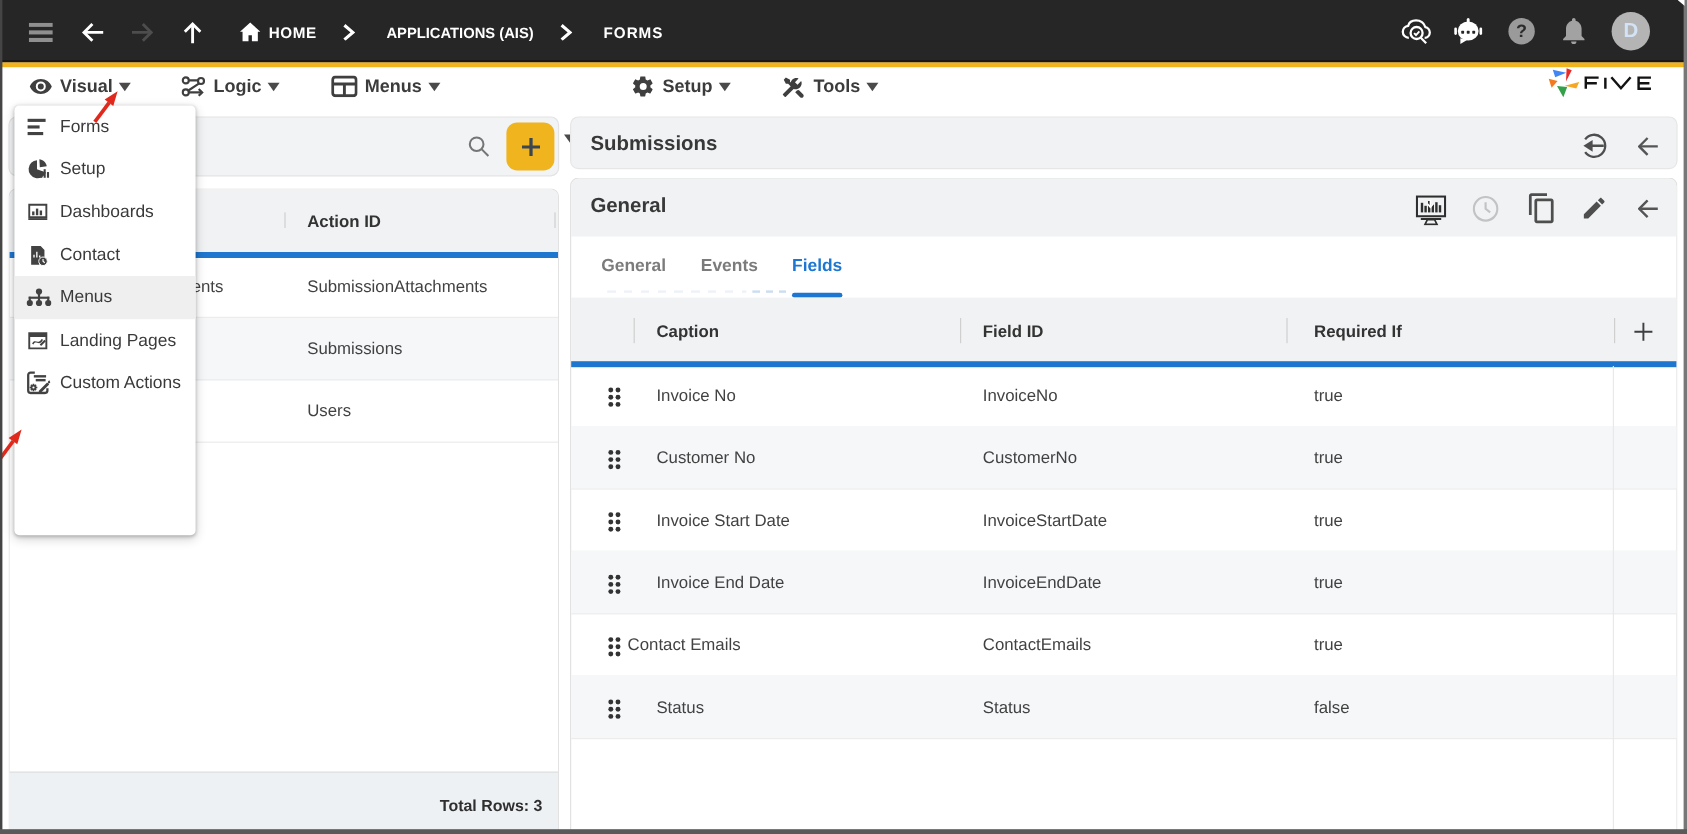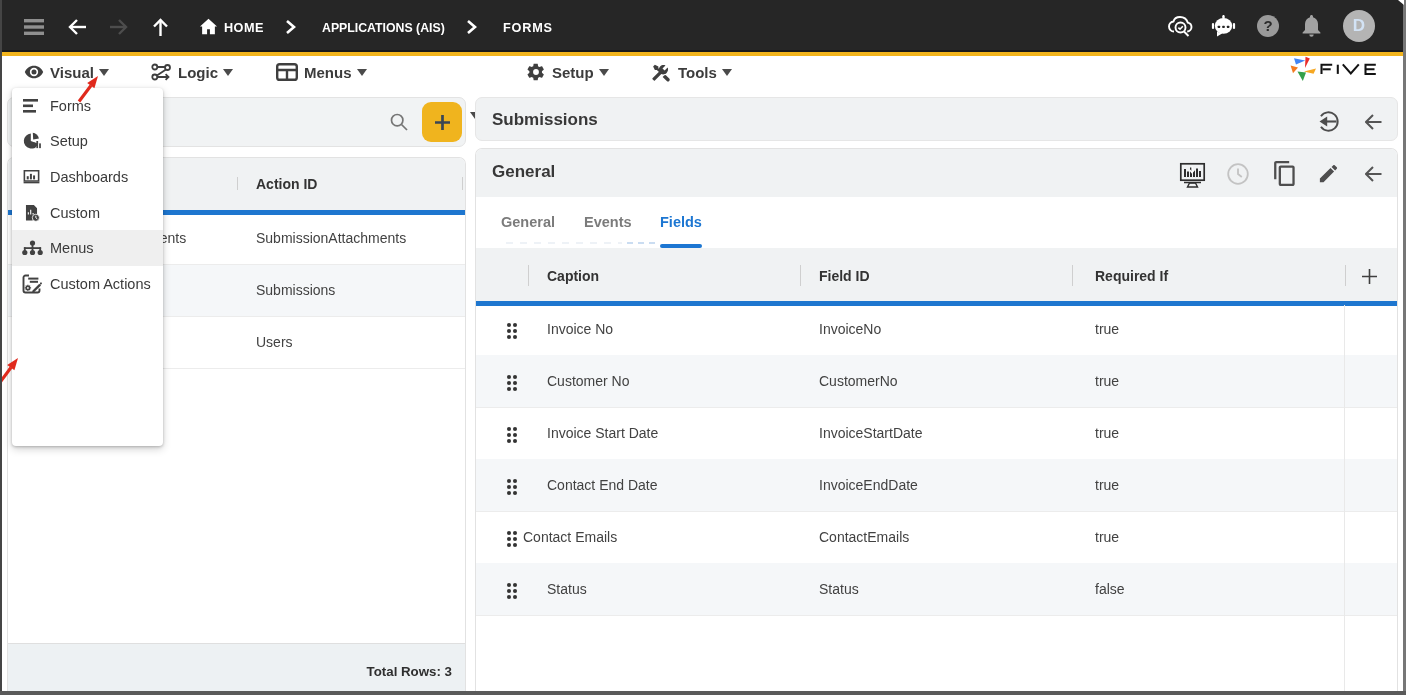--- a/index.html
+++ b/index.html
@@ -344,21 +344,21 @@
       <svg class="abs" style="left:505px;top:477px;" width="14" height="20" viewBox="0 0 14 20">
         <g fill="#333">
           <circle cx="4" cy="4" r="2.05"></circle>
           <circle cx="10" cy="4" r="2.05"></circle>
           <circle cx="4" cy="10" r="2.05"></circle>
           <circle cx="10" cy="10" r="2.05"></circle>
           <circle cx="4" cy="16" r="2.05"></circle>
           <circle cx="10" cy="16" r="2.05"></circle>
         </g>
       </svg>
-      <span class="abs cell" style="left:547px;top:477px;">Contact End Date</span>
+      <span class="abs cell" style="left:547px;top:477px;">Invoice End Date</span>
       <span class="abs cell" style="left:819px;top:477px;">InvoiceEndDate</span>
       <span class="abs cell" style="left:1095px;top:477px;">true</span>
       <div class="abs rowline" style="left:476px;top:563px;width:921px;"></div>
       <svg class="abs" style="left:505px;top:529px;" width="14" height="20" viewBox="0 0 14 20">
         <g fill="#333">
           <circle cx="4" cy="4" r="2.05"></circle>
           <circle cx="10" cy="4" r="2.05"></circle>
           <circle cx="4" cy="10" r="2.05"></circle>
           <circle cx="10" cy="10" r="2.05"></circle>
           <circle cx="4" cy="16" r="2.05"></circle>
@@ -425,37 +425,48 @@
       </div>
       <div class="ditem" style="">
         <svg width="19" height="19" viewBox="0 0 24 24">
           <path fill="#424242" d="M5 2h10l4 4v9.5a6 6 0 0 0-5.5 6H5z"></path>
           <g stroke="#fff" stroke-width="1.4">
             <path d="M8 14v-3M11 14V8M14 14v-2"></path>
           </g>
           <circle cx="17.5" cy="18" r="4.5" fill="#424242" stroke="#fff" stroke-width="1"></circle>
           <path d="M17.5 15.5V18l1.8 1.5" stroke="#fff" stroke-width="1.2" fill="none"></path>
         </svg>
-        <span class="dlabel">Custom</span>
+        <span class="dlabel">Contact</span>
       </div>
       <div class="ditem" style="background:#efefef;">
         <svg width="21" height="16" viewBox="0 0 21 16">
           <g fill="#424242">
             <circle cx="10.5" cy="3" r="2.6"></circle>
             <circle cx="2.8" cy="12.5" r="2.6"></circle>
             <circle cx="10.5" cy="12.5" r="2.6"></circle>
             <circle cx="18.2" cy="12.5" r="2.6"></circle>
             <path d="M9.6 3h1.8v5h-1.8z"></path>
             <rect x="1.9" y="7.2" width="17.2" height="1.8"></rect>
             <path d="M1.9 7.2h1.8v5H1.9zM9.6 7.2h1.8v5H9.6zM17.3 7.2h1.8v5h-1.8z"></path>
           </g>
         </svg>
         <span class="dlabel">Menus</span>
       </div>
       <div class="ditem" style="">
+        <svg width="19" height="19" viewBox="0 0 24 24">
+          <g fill="#424242">
+            <path d="M2 3h20v18H2z"></path>
+            <path fill="#fff" d="M4 8h16v11H4z"></path>
+            <path d="M6 15c3-6 6 2 10-5l1.5 1c-4 8-8-1-10 5z"></path>
+            <path d="M14 16l5-5 1.5 1.5-5 5z"></path>
+          </g>
+        </svg>
+        <span class="dlabel">Landing Pages</span>
+      </div>
+      <div class="ditem" style="">
         <svg width="20" height="20" viewBox="0 0 20 20">
           <path d="M7 1.5H3.5A2 2 0 0 0 1.5 3.5v13a2 2 0 0 0 2 2h12a2 2 0 0 0 2-2V14.5" fill="none" stroke="#424242" stroke-width="1.9"></path>
           <g fill="#424242">
             <rect x="6.2" y="3.6" width="10.2" height="2"></rect>
             <rect x="7.8" y="6.8" width="8.2" height="2"></rect>
             <path d="M10.6 16.4l6.7-6.7 1.7 1.7-6.7 6.7-2.4.7z"></path>
             <path d="M18 9l1.1-1.1 1 2.1-2 .8z"></path>
             <circle cx="5.9" cy="13.9" r="2.4"></circle>
           </g>
           <g stroke="#424242" stroke-width="1.2">

